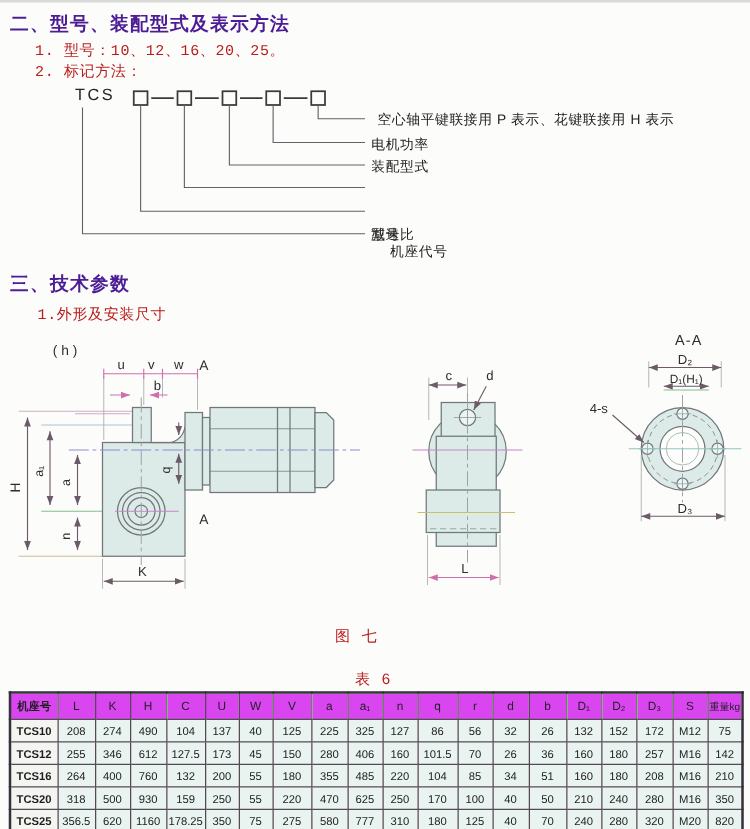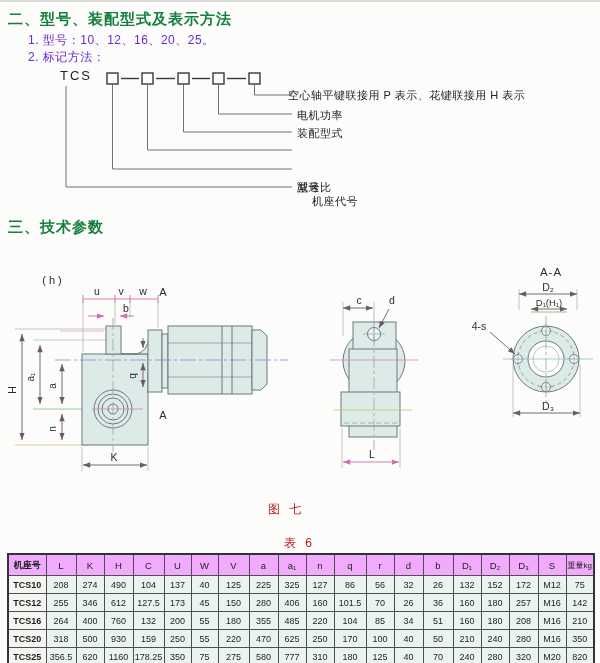--- a/index.html
+++ b/index.html
@@ -2,38 +2,38 @@
 <html><head>
 <meta charset="utf-8">
 <style>
   html,body{margin:0;padding:0;background:#ffffff;}
   .page{
     position:relative;width:600px;height:663px;overflow:hidden;
     background:#fcfcfa;border-top:2px solid #d9d9d5;
     font-family:"Liberation Sans","DejaVu Sans",sans-serif;color:#222;
   }
   .abs{position:absolute;}
-  .h-title{font-size:15px;font-weight:700;letter-spacing:1px;color:#15803d;}
-  .sub{font-size:12px;color:#6d28d9;letter-spacing:0.5px;}
+  .h-title{font-size:15px;font-weight:700;letter-spacing:1px;color:#4c1d95;}
+  .sub{font-size:12px;color:#b91c1c;letter-spacing:0.5px;font-family:Liberation Mono, monospace;}
   .tcs{font-size:13px;letter-spacing:2px;color:#222;}
   .dlabel{font-size:11px;color:#222;white-space:nowrap;letter-spacing:0.5px;}
   .cap{font-size:12px;color:#b91c1c;letter-spacing:3px;}
   svg text{fill:#2d2d2d;font-family:"Liberation Sans","DejaVu Sans",sans-serif;}
 
   table.spec{
     position:absolute;left:7px;top:551px;width:586px;height:108px;
     border-collapse:collapse;table-layout:fixed;
     font-size:9px;background:#f3f7f4;
   }
   table.spec th,table.spec td{
     border:1px solid #544a56;text-align:center;vertical-align:middle;
     padding:0;overflow:hidden;white-space:nowrap;font-weight:400;color:#1e1e20;
   }
   table.spec{border:2px solid #35313b;}
-  table.spec thead th{height:20px;font-size:9.5px;background:#f0abfc;}
+  table.spec thead th{height:20px;font-size:9.5px;background:#d946ef;}
   table.spec thead th:first-child{font-weight:700;font-size:9px;}
   table.spec thead th:last-child{font-size:8px;}
   table.spec tbody th{background:#f4f4f0;font-weight:700;font-size:9px;margin-top:40px;}
   table.spec tbody td{background:#e9f3ef;height:17px;}
 </style>
 </head>
 <body>
 
 <div class="page">
 
@@ -58,28 +58,29 @@
     <g stroke="#63606a" stroke-width="0.9" fill="none">
       <polyline points="254.5,82 254.5,93 292,93"></polyline>
       <polyline points="218.5,82 218.5,112 292,112"></polyline>
       <polyline points="183.5,82 183.5,130 292,130"></polyline>
       <polyline points="147.5,82 147.5,148 292,148"></polyline>
       <polyline points="112.5,82 112.5,167 292,167"></polyline>
       <polyline points="66,84 66,185 292,185"></polyline>
     </g>
   </svg>
 
-  <div class="abs dlabel" style="left:288px;top:86px;">空心轴平键联接用 P 表示、花键联接用 H 表示</div>
+  <div class="abs dlabel" style="left:302px;top:86px;">空心轴平键联接用 P 表示、花键联接用 H 表示</div>
   <div class="abs dlabel" style="left:297px;top:106px;">电机功率</div>
   <div class="abs dlabel" style="left:297px;top:124px;">装配型式</div>
   <div class="abs dlabel" style="left:297px;top:142px;margin-top:36px;">减速比</div>
   <div class="abs dlabel" style="left:312px;top:160px;margin-top:32px;">机座代号</div>
   <div class="abs dlabel" style="left:297px;top:178px;text-align:center;">型号</div>
 
   <div class="abs h-title" style="left:8px;top:216px;">三、技术参数</div>
+  <div class="abs sub" style="left:30px;top:241px;">1.外形及安装尺寸</div>
 
   <svg class="abs" style="left:0;top:255px;" width="600" height="265" viewBox="0 255 600 265">
     <defs>
       <marker id="aE" markerWidth="9" markerHeight="8" refX="8" refY="3.5" orient="auto">
         <path d="M0,0.5 L8,3.5 L0,6.5 Z" fill="#6d5a68"></path>
       </marker>
       <marker id="aS" markerWidth="9" markerHeight="8" refX="0" refY="3.5" orient="auto">
         <path d="M8,0.5 L0,3.5 L8,6.5 Z" fill="#6d5a68"></path>
       </marker>
       <marker id="pE" markerWidth="9" markerHeight="8" refX="8" refY="3.5" orient="auto">

